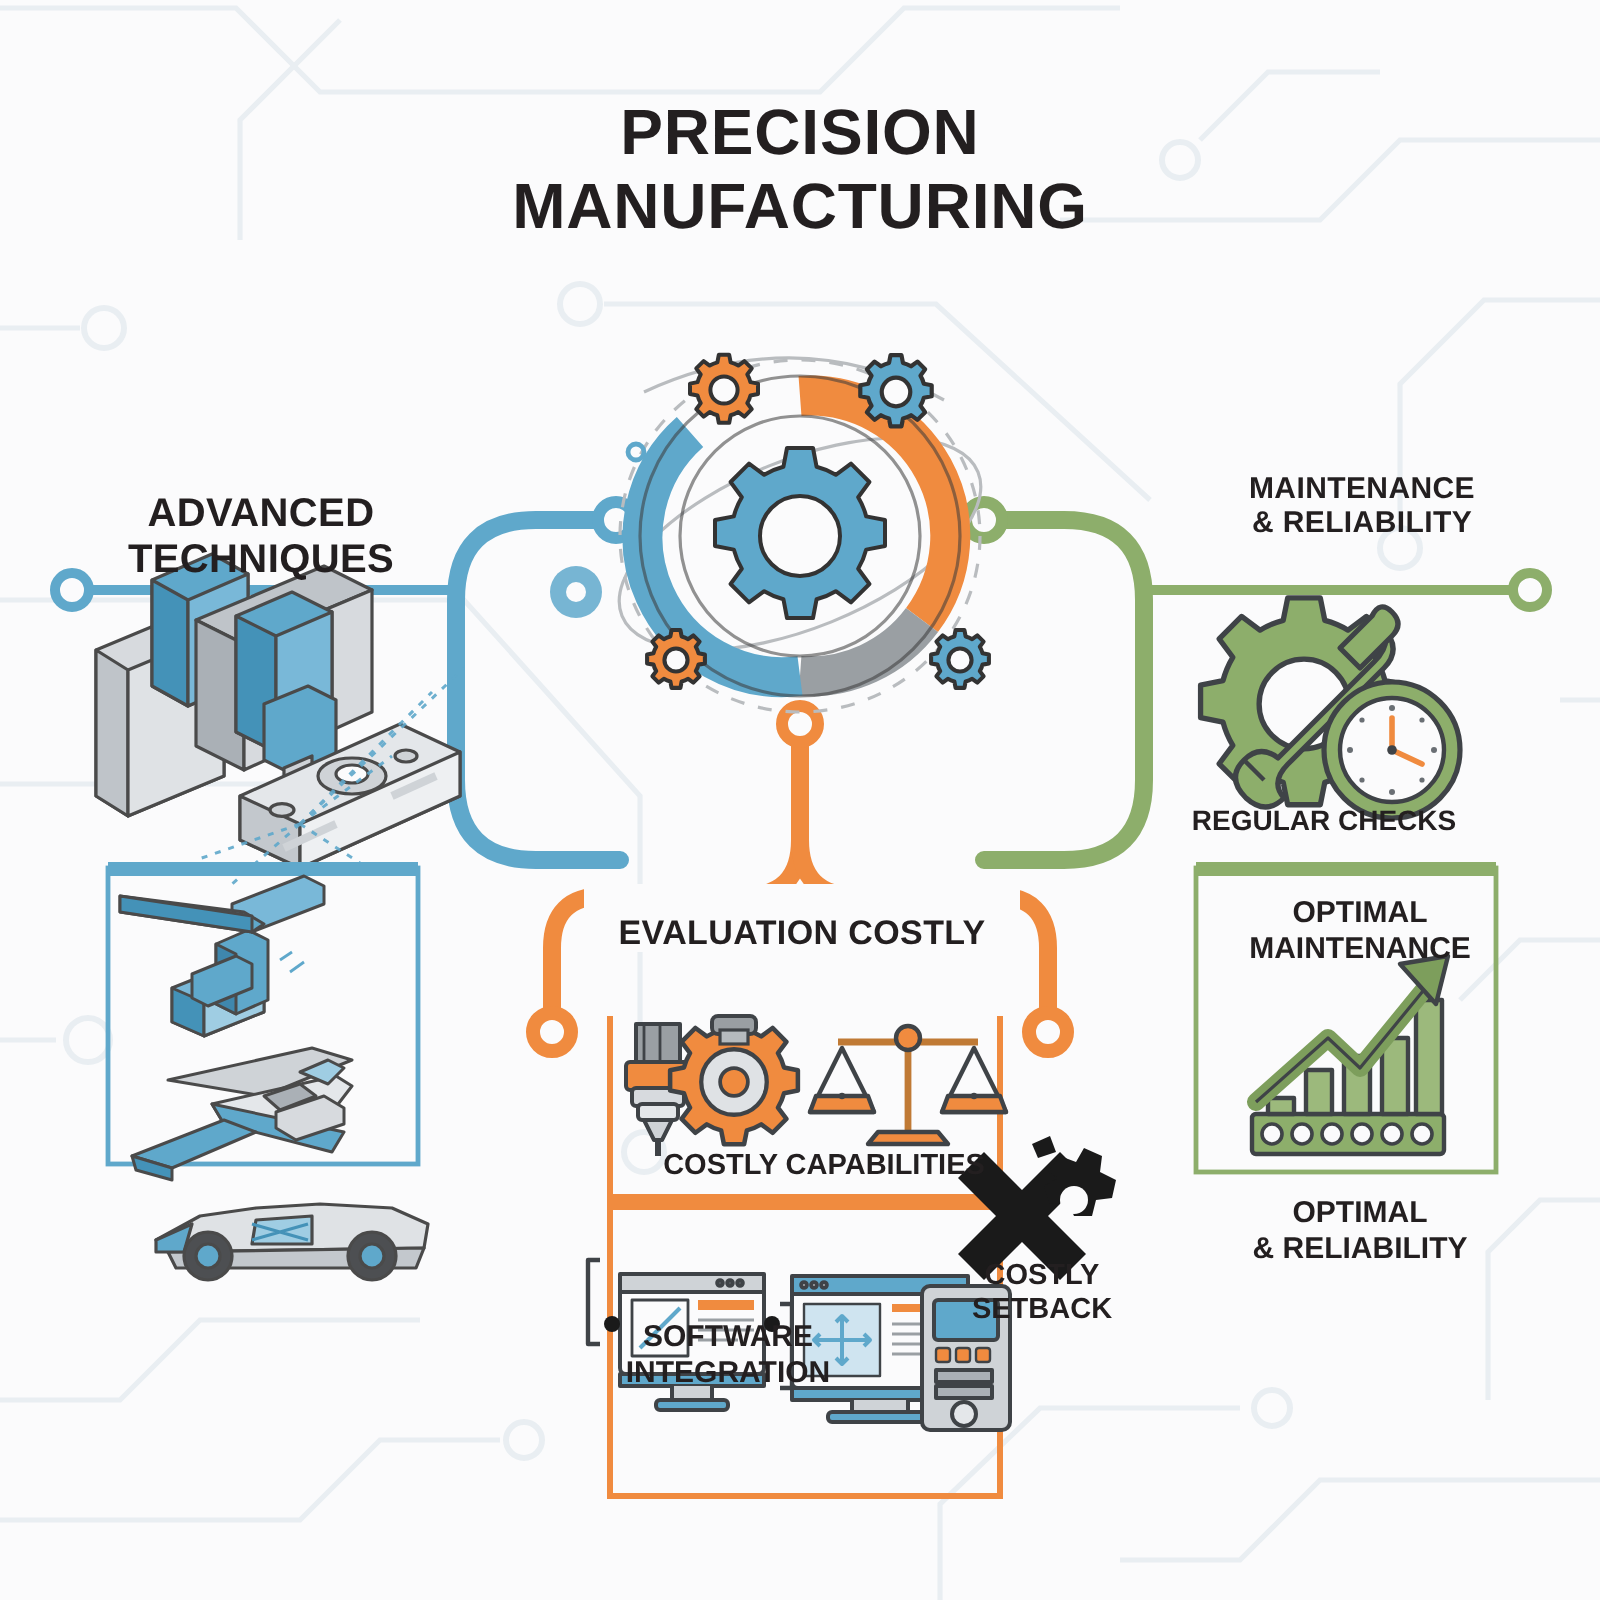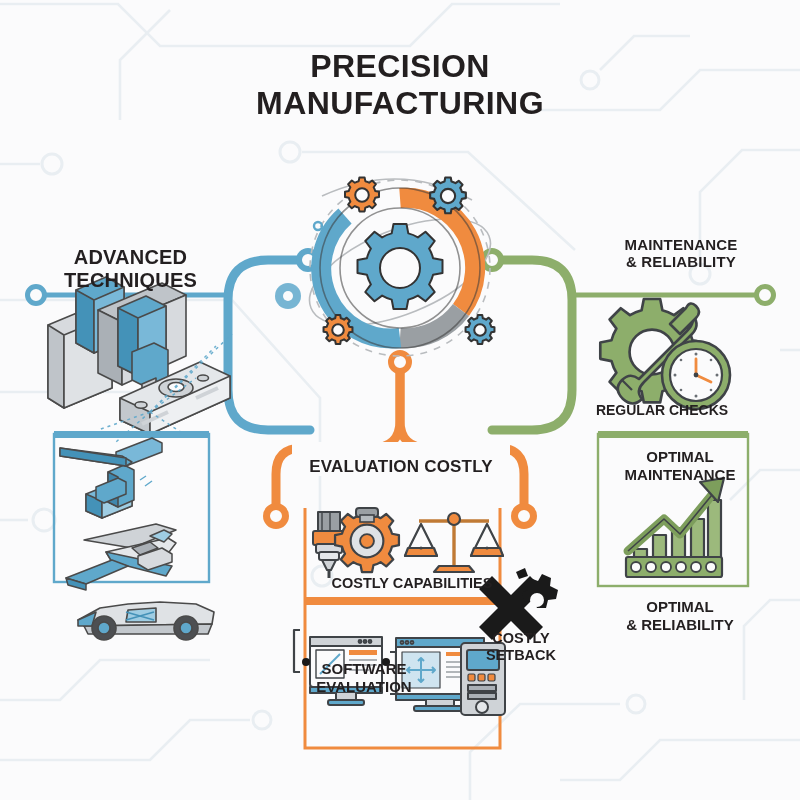--- a/index.html
+++ b/index.html
@@ -424,21 +424,21 @@
 
   <div class="txt" id="lbl-optrel">
     <div>OPTIMAL</div>
     <div>&amp; RELIABILITY</div>
   </div>
 
   <div class="txt" id="lbl-machine">COSTLY CAPABILITIES</div>
 
   <div class="txt" id="lbl-software">
     <div>SOFTWARE</div>
-    <div>EVALUATION</div>
+    <div>INTEGRATION</div>
   </div>
 
   <div class="txt" id="lbl-costly">
     <div>COSTLY</div>
     <div>SETBACK</div>
   </div>
 
 </div>
 
 </body></html>

